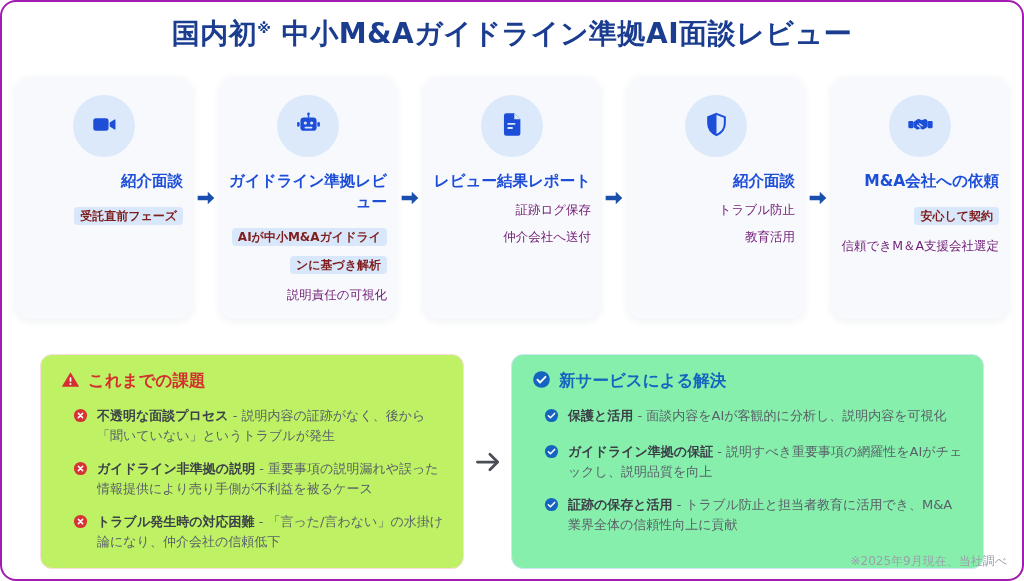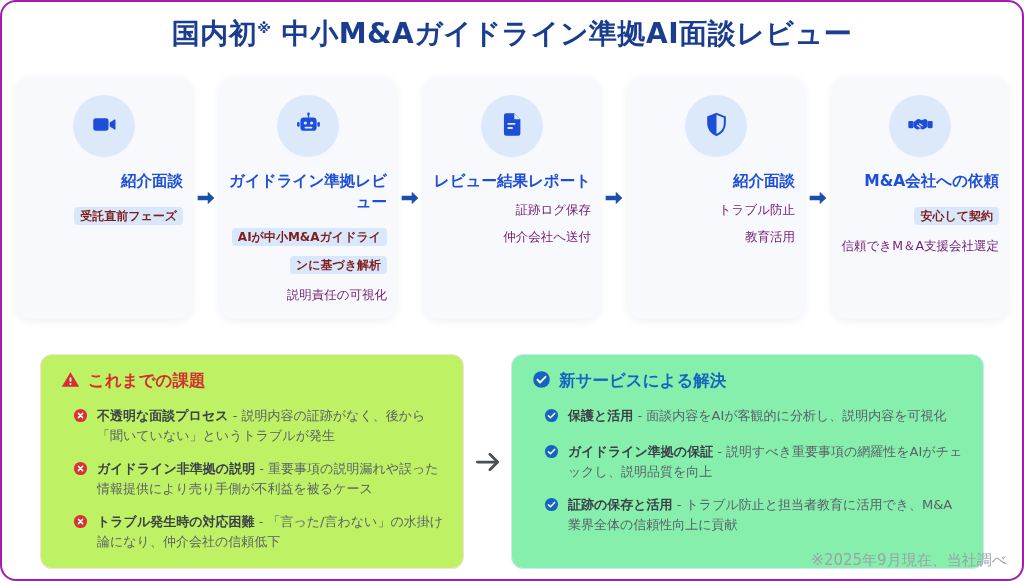--- a/index.html
+++ b/index.html
@@ -123,21 +123,21 @@
     line-height: 1.55;
   }
   .panel-item .bullet { flex-shrink: 0; margin-top: 2px; }
   .item-lead { font-weight: bold; color: #3c4149; }
   .item-desc { color: #5a6069; }
 
   
   .footnote {
     position: absolute;
     right: 15px; bottom: 9px;
-    font-size: 15px;
+    font-size: 12px;
     color: #9aa1ab;
   }
 </style>
 </head>
 <body>
 
 <div class="slide">
 
   <div class="page-title">
     <span>国内初</span><sup>※</sup><span> 中小M&amp;Aガイドライン準拠AI面談レビュー</span>

